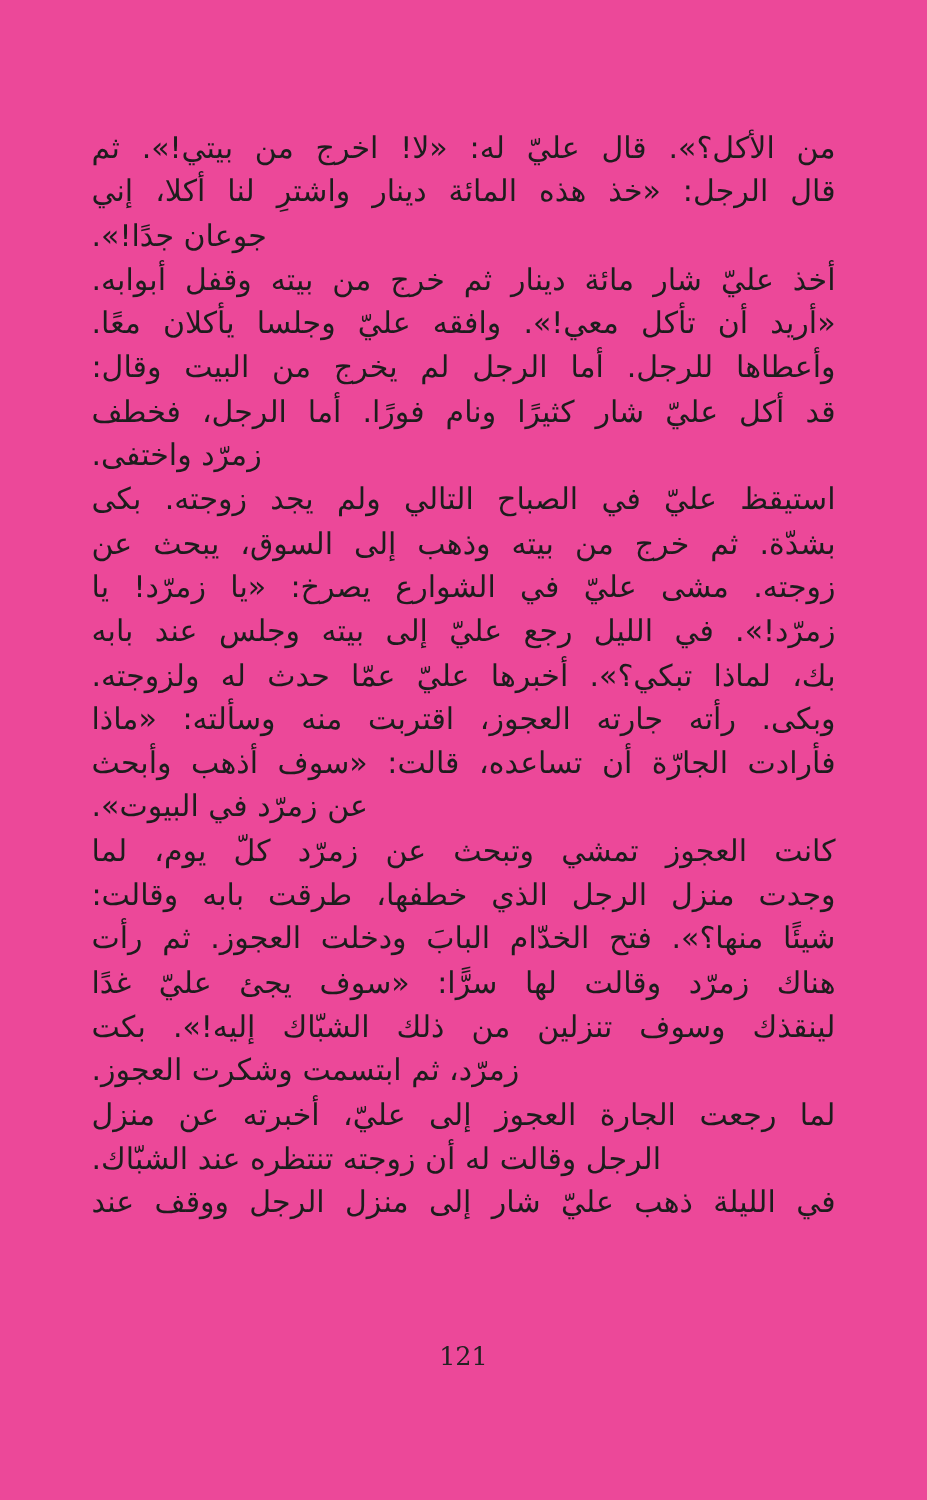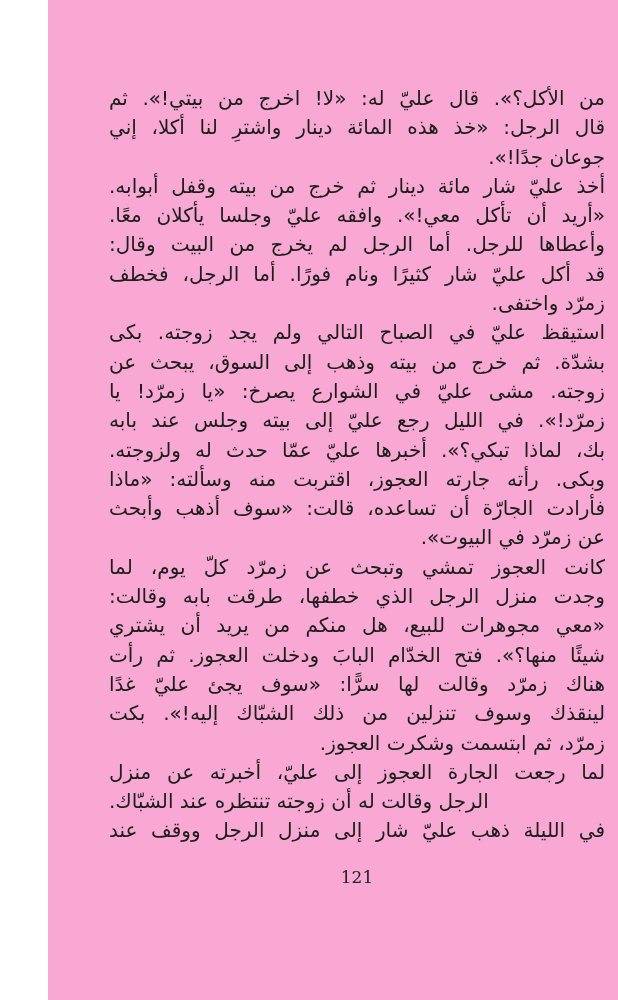--- a/index.html
+++ b/index.html
@@ -11,22 +11,21 @@
     width: 618px;
     height: 1000px;
     position: relative;
     overflow: hidden;
     font-family: "DejaVu Sans", sans-serif;
     color: #1d1d1d;
   }
   .book-page {
     position: absolute;
     inset: 0;
-    background: #f9a8d4;
-    margin-left: 48px;
+    background: #ec4899;
   }
   .text-block {
     position: absolute;
     top: 84px;
     left: 61px;
     width: 496px;
     direction: rtl;
     unicode-bidi: embed;
   }
   .line {
@@ -36,28 +35,28 @@
     font-size: 20px;
     white-space: nowrap;
     letter-spacing: 0;
   }
   .line[data-align="justify"] {
     white-space: normal;
     text-align: justify;
     text-align-last: justify;
   }
   .line[data-align="right"] {
-    text-align: right;
+    text-align: left;
   }
   .line[data-align="center"] {
     text-align: left;
   }
   .page-number {
     position: absolute;
-    top: 865px;
+    top: 893px;
     left: 61px;
     width: 496px;
     text-align: center;
     font-size: 17px;
     line-height: 24px;
     color: #222222;
     font-family: "DejaVu Serif", serif;
   }
 </style>
 </head>
@@ -76,21 +75,20 @@
     <div class="line" data-align="justify">استيقظ عليّ في الصباح التالي ولم يجد زوجته. بكى</div>
     <div class="line" data-align="justify">بشدّة. ثم خرج من بيته وذهب إلى السوق، يبحث عن</div>
     <div class="line" data-align="justify">زوجته. مشى عليّ في الشوارع يصرخ: «يا زمرّد! يا</div>
     <div class="line" data-align="justify">زمرّد!». في الليل رجع عليّ إلى بيته وجلس عند بابه</div>
     <div class="line" data-align="justify">بك، لماذا تبكي؟». أخبرها عليّ عمّا حدث له ولزوجته.</div>
     <div class="line" data-align="justify">وبكى. رأته جارته العجوز، اقتربت منه وسألته: «ماذا</div>
     <div class="line" data-align="justify">فأرادت الجارّة أن تساعده، قالت: «سوف أذهب وأبحث</div>
     <div class="line" data-align="right">عن زمرّد في البيوت».</div>
     <div class="line" data-align="justify">كانت العجوز تمشي وتبحث عن زمرّد كلّ يوم، لما</div>
     <div class="line" data-align="justify">وجدت منزل الرجل الذي خطفها، طرقت بابه وقالت:</div>
-    <div class="line" data-align="justify">«معي مجوهرات للبيع، هل منكم من يريد أن يشتري</div>
     <div class="line" data-align="justify">شيئًا منها؟». فتح الخدّام البابَ ودخلت العجوز. ثم رأت</div>
     <div class="line" data-align="justify">هناك زمرّد وقالت لها سرًّا: «سوف يجئ عليّ غدًا</div>
     <div class="line" data-align="justify">لينقذك وسوف تنزلين من ذلك الشبّاك إليه!». بكت</div>
     <div class="line" data-align="right">زمرّد، ثم ابتسمت وشكرت العجوز.</div>
     <div class="line" data-align="justify">لما رجعت الجارة العجوز إلى عليّ، أخبرته عن منزل</div>
     <div class="line" data-align="center">الرجل وقالت له أن زوجته تنتظره عند الشبّاك.</div>
     <div class="line" data-align="justify">في الليلة ذهب عليّ شار إلى منزل الرجل ووقف عند</div>
   </div>
 
   <div class="page-number">121</div>

